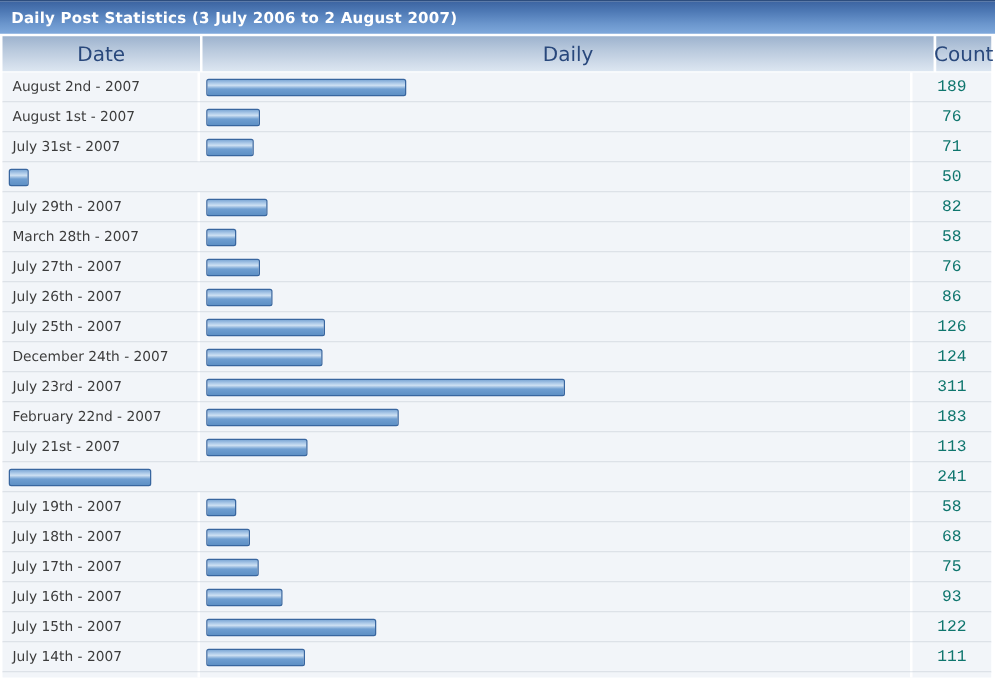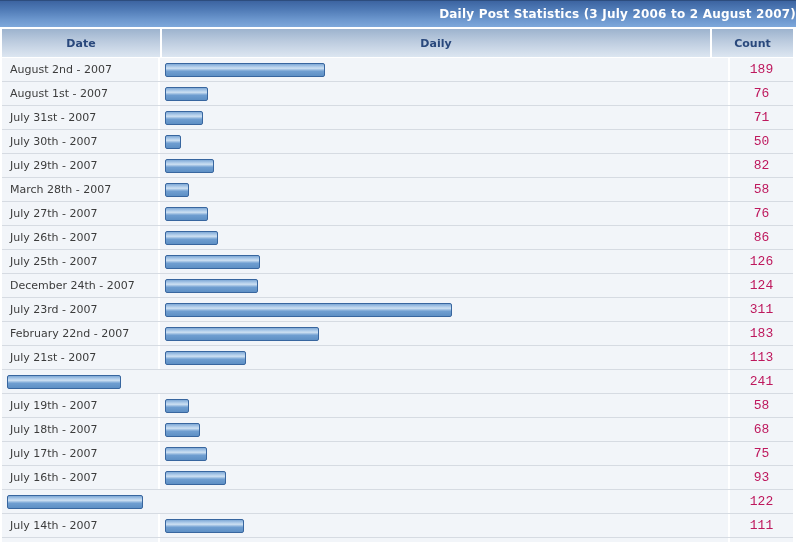--- a/index.html
+++ b/index.html
@@ -10,52 +10,51 @@
   }
   .title-bar {
     height: 26px;
     border-top: 1px solid #2d4d7e;
     background: linear-gradient(180deg, #3c64a1 0%, #4d78b4 30%, #6b96cd 70%, #7ea8db 100%);
     color: #ffffff;
     font-size: 12px; font-weight: bold;
     line-height: 26px;
     padding-left: 9px;
     letter-spacing: 0.2px;
-    text-align: right;
   }
   .table-wrap {
     margin: 2px 3px 0 2px; 
   }
   .header-row { display: flex; height: 28px; border-bottom: 1px solid #ffffff; }
   .hcell {
     background: linear-gradient(180deg, #9db3ce 0%, #b9c9dd 40%, #d4dfec 85%, #dce6f1 100%);
-    color: #29487c; font-size: 11px; font-weight: bold;
+    color: #29487c; font-size: 16px; font-weight: normal;
     display: flex; align-items: center; justify-content: center; text-align: right;
   }
   .hcell.date-col { width: 158px; border-right: 2px solid #ffffff; }
   .hcell.result-col { flex: 1; border-right: 2px solid #ffffff; }
-  .hcell.count-col { width: 81px; }
+  .hcell.count-col { width: 44px; }
   .row {
     display: flex; height: 23px;
     background: #f2f5f9;
     border-bottom: 1px solid #d6dbe2;
     text-align: center;
   }
   .cell { display: flex; align-items: center; }
   .cell.date {
     width: 158px; border-right: 2px solid #ffffff;
     font-size: 11px; color: #3c3c3c;
     padding-left: 8px; box-sizing: border-box;
     white-space: nowrap;
   }
   .cell.result { flex: 1; border-right: 2px solid #ffffff; }
   .cell.count {
     width: 63px; justify-content: center;
     font-family: "Liberation Mono", "DejaVu Sans Mono", monospace;
-    font-size: 13px; color: #be185d;
+    font-size: 13px; color: #0f766e;
   }
   .bar {
     height: 12px;
     margin-left: 5px;
     border: 1px solid #38669f;
     border-radius: 2px;
     background: linear-gradient(180deg, #7fa9d6 0%, #aac8e8 20%, #cde0f2 36%, #6f9ed1 60%, #5e90c5 100%);
   }
   .row.partial { border-bottom: none; height: 23px; }
 </style>
@@ -88,21 +87,20 @@
         <div class="cell count">76</div>
       </div>
       <div class="row">
         <div class="cell date">July 31st - 2007</div>
         <div class="cell result">
           <div class="bar" style="width: 36px;"></div>
         </div>
         <div class="cell count">71</div>
       </div>
       <div class="row">
-        <div class="cell date">July 30th - 2007</div>
         <div class="cell result">
           <div class="bar" style="width: 14px;"></div>
         </div>
         <div class="cell count">50</div>
       </div>
       <div class="row">
         <div class="cell date">July 29th - 2007</div>
         <div class="cell result">
           <div class="bar" style="width: 47px;"></div>
         </div>
@@ -192,20 +190,21 @@
         <div class="cell count">75</div>
       </div>
       <div class="row">
         <div class="cell date">July 16th - 2007</div>
         <div class="cell result">
           <div class="bar" style="width: 59px;"></div>
         </div>
         <div class="cell count">93</div>
       </div>
       <div class="row">
+        <div class="cell date">July 15th - 2007</div>
         <div class="cell result">
           <div class="bar" style="width: 134px;"></div>
         </div>
         <div class="cell count">122</div>
       </div>
       <div class="row">
         <div class="cell date">July 14th - 2007</div>
         <div class="cell result">
           <div class="bar" style="width: 77px;"></div>
         </div>

